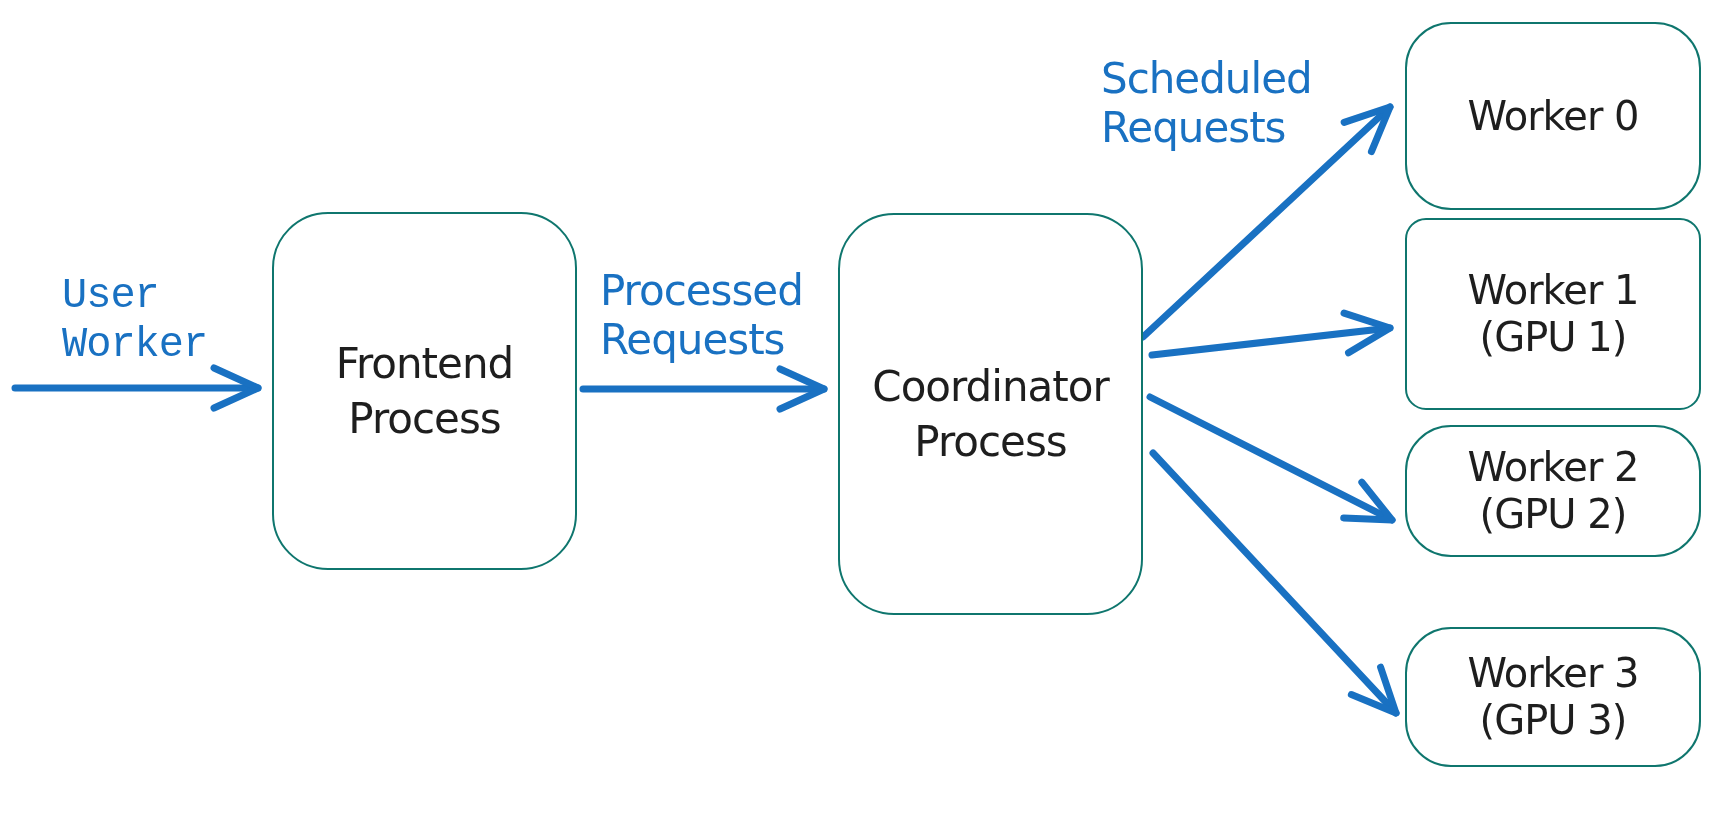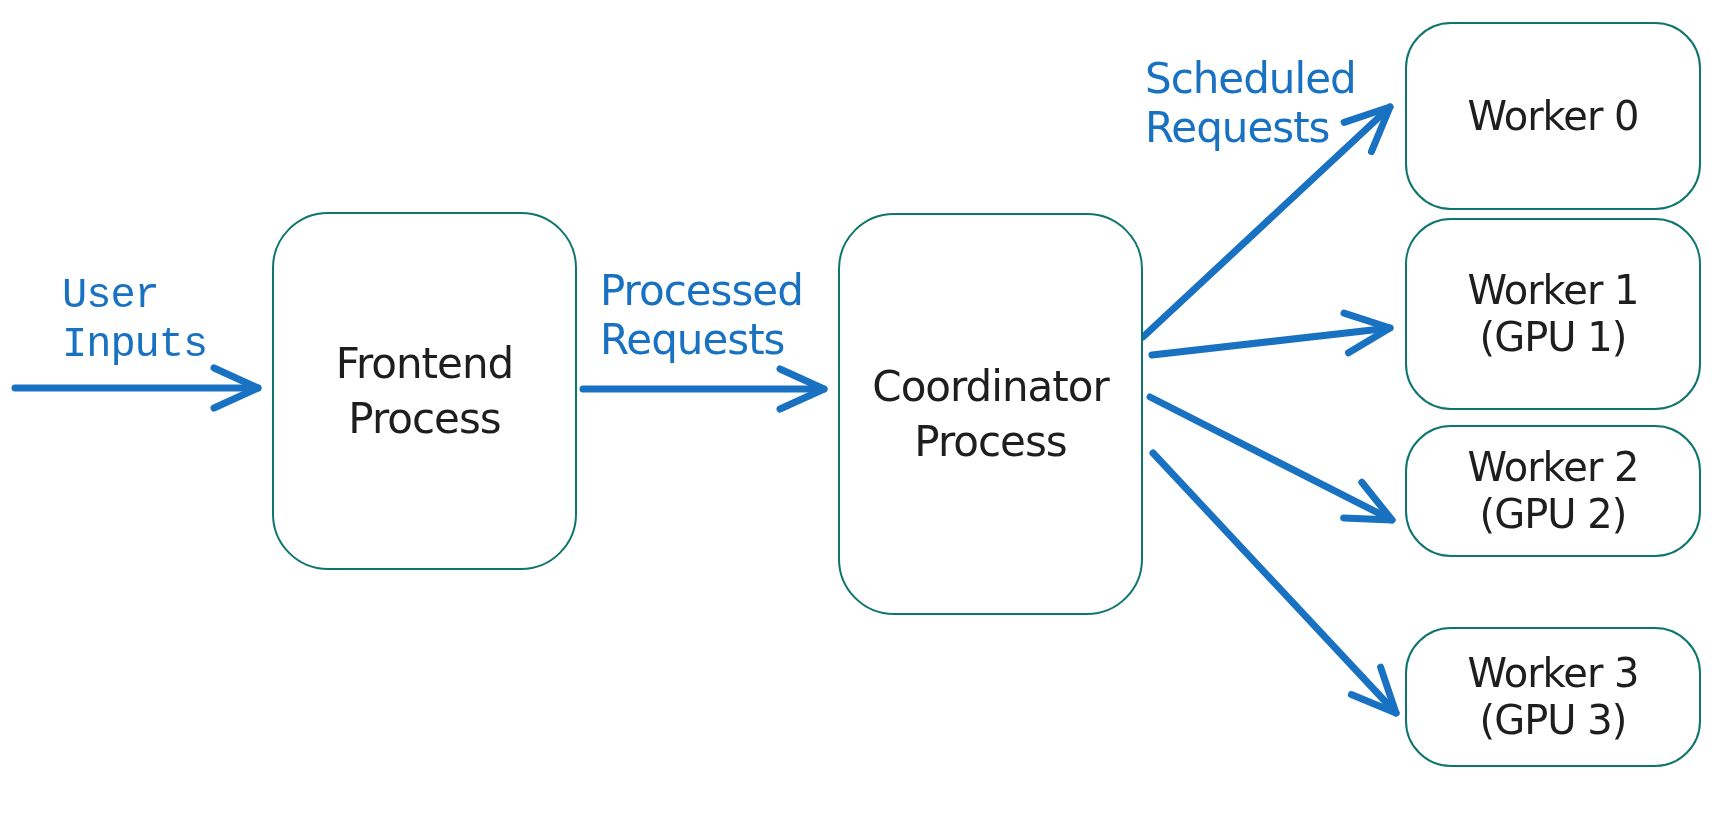--- a/index.html
+++ b/index.html
@@ -46,35 +46,35 @@
   .node-worker {
     left: 1405px;
     width: 296px;
     border-radius: 46px;
     font-size: 40px;
     line-height: 47px;
   }
   .node-frontend    { left: 272px; top: 212px; height: 358px; }
   .node-coordinator { left: 838px; top: 213px; height: 402px; }
   .node-worker-0 { top:  22px; height: 188px; }
-  .node-worker-1 { top: 218px; height: 192px; }
+  .node-worker-1 { top: 218px; height: 192px; border-radius: 21px; }
   .node-worker-2 { top: 425px; height: 132px; }
   .node-worker-3 { top: 627px; height: 140px; }
   .edge-label {
     position: absolute;
     color: #1971c2;
     font-size: 42px;
     line-height: 49px;
     letter-spacing: -1px;
     white-space: nowrap;
   }
   .edge-label span { display: block; }
   .label-user-inputs        { left:   62px; top: 272px; font-family: Liberation Mono, monospace; }
   .label-processed-requests { left:  600px; top: 266px; }
-  .label-scheduled-requests { left: 1145px; top:  54px; }
+  .label-scheduled-requests { left: 1101px; top:  54px; }
 </style>
 </head>
 <body>
 
 <div class="canvas">
 
   <svg class="arrows-layer" viewBox="0 0 1723 837">
     <defs>
       <marker id="ah" markerUnits="userSpaceOnUse" markerWidth="70" markerHeight="48" refX="52" refY="24" orient="auto">
         <path d="M 8 4 L 52 24 L 8 44" stroke="#1971c2" stroke-width="7" fill="none" stroke-linecap="round" stroke-linejoin="round"></path>
@@ -83,21 +83,21 @@
     <path d="M 15 388 L 258 388" marker-end="url(#ah)"></path>
     <path d="M 583 389 L 824 389" marker-end="url(#ah)"></path>
     <path d="M 1143 337 L 1390 107" marker-end="url(#ah)"></path>
     <path d="M 1152 355 L 1390 328" marker-end="url(#ah)"></path>
     <path d="M 1150 397 L 1392 520" marker-end="url(#ah)"></path>
     <path d="M 1153 453 L 1396 713" marker-end="url(#ah)"></path>
   </svg>
 
   <div class="edge-label label-user-inputs">
     <span>User</span>
-    <span>Inputs</span>
+    <span>Worker</span>
   </div>
 
   <div class="edge-label label-processed-requests">
     <span>Processed</span>
     <span>Requests</span>
   </div>
 
   <div class="edge-label label-scheduled-requests">
     <span>Scheduled</span>
     <span>Requests</span>

